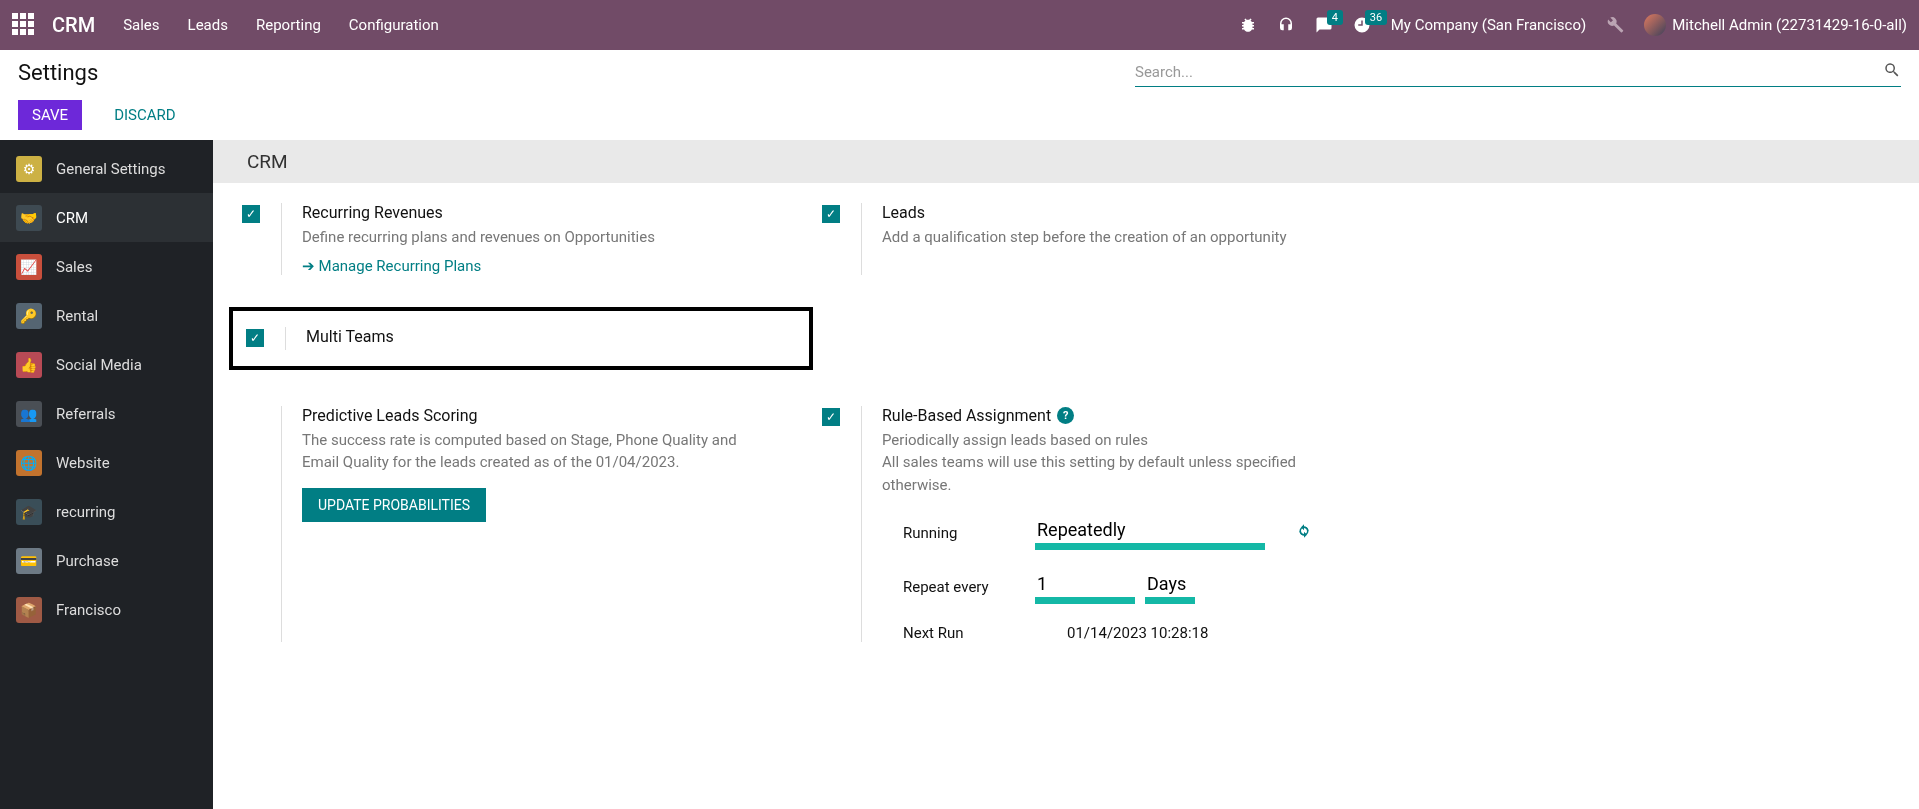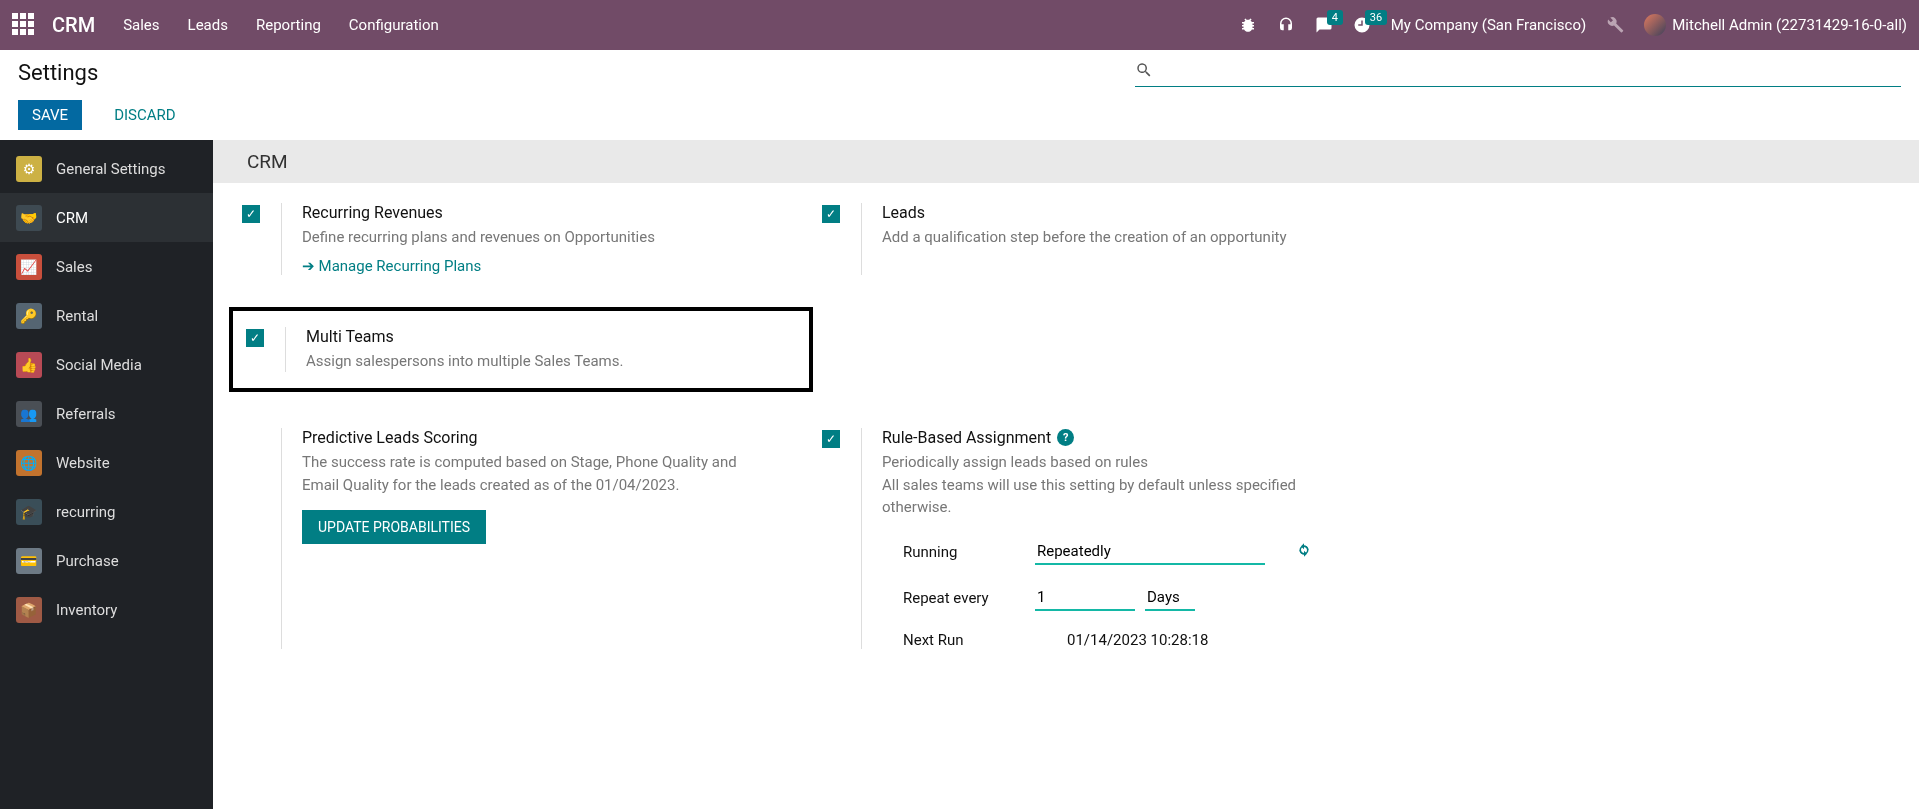--- a/index.html
+++ b/index.html
@@ -22,21 +22,21 @@
   .controlbar { display: flex; align-items: center; padding: 8px 18px; height: 44px; }
   .view-title { font-size: 22px; color: #111; }
   .search-wrap { margin-left: auto; width: 766px; border-bottom: 1px solid #017e84; display: flex; align-items: center; height: 30px; }
   .search-input { flex: 1; border: none; outline: none; font-size: 15px; color: #666; background: transparent; }
   .search-input::placeholder { color: #999; }
   .search-icon { color: #666; }
 
   
   .actionbar { padding: 6px 18px 10px; display: flex; align-items: center; gap: 18px; }
   .btn { border: none; cursor: pointer; font-size: 15px; padding: 6px 14px; text-transform: uppercase; }
-  .btn-primary { background: #0369a1; color: #fff; }
+  .btn-primary { background: #6d28d9; color: #fff; }
   .btn-link { background: transparent; color: #017e84; }
 
   
   .body { display: flex; height: calc(809px - 50px - 44px - 46px); }
   .sidebar { width: 213px; background: #1f2226; color: #ddd; padding-top: 4px; overflow-y: auto; }
   .side-item { display: flex; align-items: center; height: 49px; padding-left: 16px; cursor: pointer; gap: 14px; font-size: 15px; }
   .side-item.active { background: #2c3034; color: #fff; }
   .side-icon { width: 26px; height: 26px; border-radius: 3px; display: inline-flex; align-items: center; justify-content: center; color: #fff; font-size: 14px; }
   .ic-general { background: #ccb144; }
   .ic-crm { background: #3e4a52; }
@@ -59,21 +59,21 @@
   .setting-body { padding-left: 8px; }
   .setting-title { font-size: 16px; color: #111; margin-bottom: 4px; display: flex; align-items: center; gap: 6px; }
   .setting-desc { font-size: 15px; color: #777; line-height: 1.5; max-width: 470px; }
   .setting-link { color: #017e84; font-size: 15px; display: inline-flex; align-items: center; gap: 4px; margin-top: 8px; cursor: pointer; }
   .btn-action { background: #017e84; color: #fff; border: none; padding: 9px 16px; font-size: 14px; margin-top: 14px; cursor: pointer; text-transform: uppercase; }
   .highlighted { border: 4px solid #000; padding: 16px 10px 16px 4px !important; margin-left: -4px; margin-top: -4px; }
   .help-circle { width: 17px; height: 17px; border-radius: 50%; background: #017e84; color: #fff; display: inline-flex; align-items: center; justify-content: center; font-size: 11px; font-weight: bold; }
 
   .form-row { display: flex; align-items: center; margin-top: 20px; }
   .form-label { width: 132px; font-size: 15px; color: #111; margin-left: 21px; }
-  .form-input { border: none; border-bottom: 2px solid #14b8a6; font-size: 15px; padding: 3px 2px; outline: none; background: transparent; }
+  .form-input { border: none; border-bottom: 7px solid #14b8a6; font-size: 18px; padding: 3px 2px; outline: none; background: transparent; }
   .w230 { width: 230px; }
   .w100 { width: 100px; }
   .w50 { width: 50px; }
   .refresh-icon { color: #017e84; margin-left: 30px; cursor: pointer; }
   .static-val { font-size: 15px; color: #111; margin-left: 32px; }
 
   .nav-svg { fill: #fff; }
 </style>
 </head>
 <body>
@@ -128,20 +128,21 @@
     <div class="nav-text">
       <span class="avatar"></span>
       <span>Mitchell Admin (22731429-16-0-all)</span>
     </div>
   </div>
 </div>
 
 <div class="controlbar">
   <div class="view-title">Settings</div>
   <div class="search-wrap">
+    <input class="search-input" placeholder="Search..." style="">
     <span class="search-icon">
       <svg width="18" height="18" viewBox="0 0 24 24" fill="#555">
           <path d="M15.5 14h-.79l-.28-.27a6.47 6.47 0 1 0-.7.7l.27.28v.79l5 5 1.5-1.5zm-6 0A4.5 4.5 0 1 1 14 9.5 4.49 4.49 0 0 1 9.5 14z"></path>
         </svg>
     </span>
   </div>
 </div>
 
 <div class="actionbar">
   <button class="btn btn-primary">SAVE</button>
@@ -181,21 +182,21 @@
       <div class="side-item">
         <span class="side-icon ic-elearning">🎓</span>
         <span>recurring</span>
       </div>
       <div class="side-item">
         <span class="side-icon ic-purchase">💳</span>
         <span>Purchase</span>
       </div>
       <div class="side-item">
         <span class="side-icon ic-inventory">📦</span>
-        <span>Inventory</span>
+        <span>Francisco</span>
       </div>
     </div>
 
   <div class="content">
     <div class="section-head">CRM</div>
 
     <div class="settings-grid">
 
       <div class="setting-row">
         <div class="chk-cell">
@@ -223,21 +224,20 @@
         </div>
       </div>
 
       <div class="setting-row highlighted">
         <div class="chk-cell">
             <span class="chk">✓</span>
           </div>
         <div class="sep"></div>
         <div class="setting-body">
           <div class="setting-title">Multi Teams</div>
-          <div class="setting-desc">Assign salespersons into multiple Sales Teams.</div>
         </div>
       </div>
 
       <div></div>
 
       <div class="setting-row">
         <div class="chk-cell"></div>
         <div class="sep"></div>
         <div class="setting-body">
           <div class="setting-title">Predictive Leads Scoring</div>

